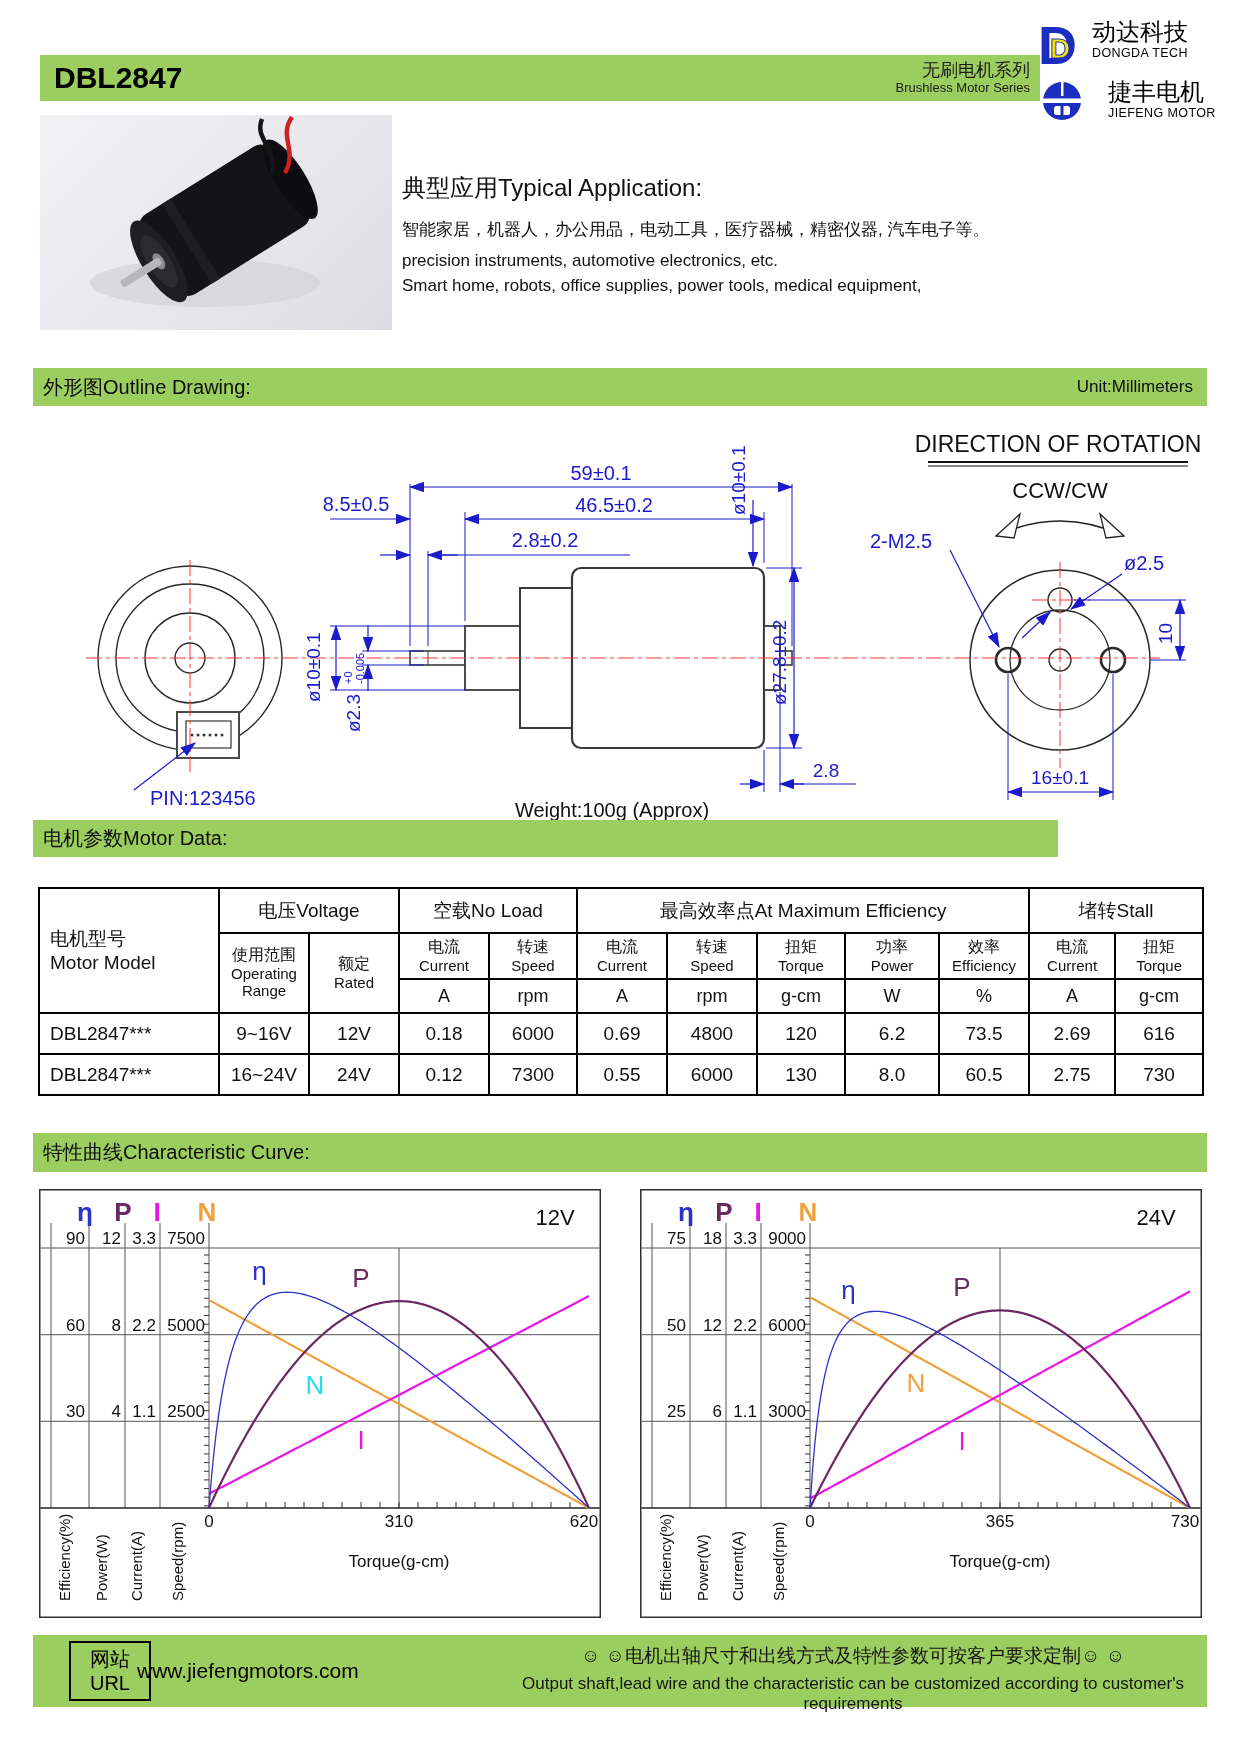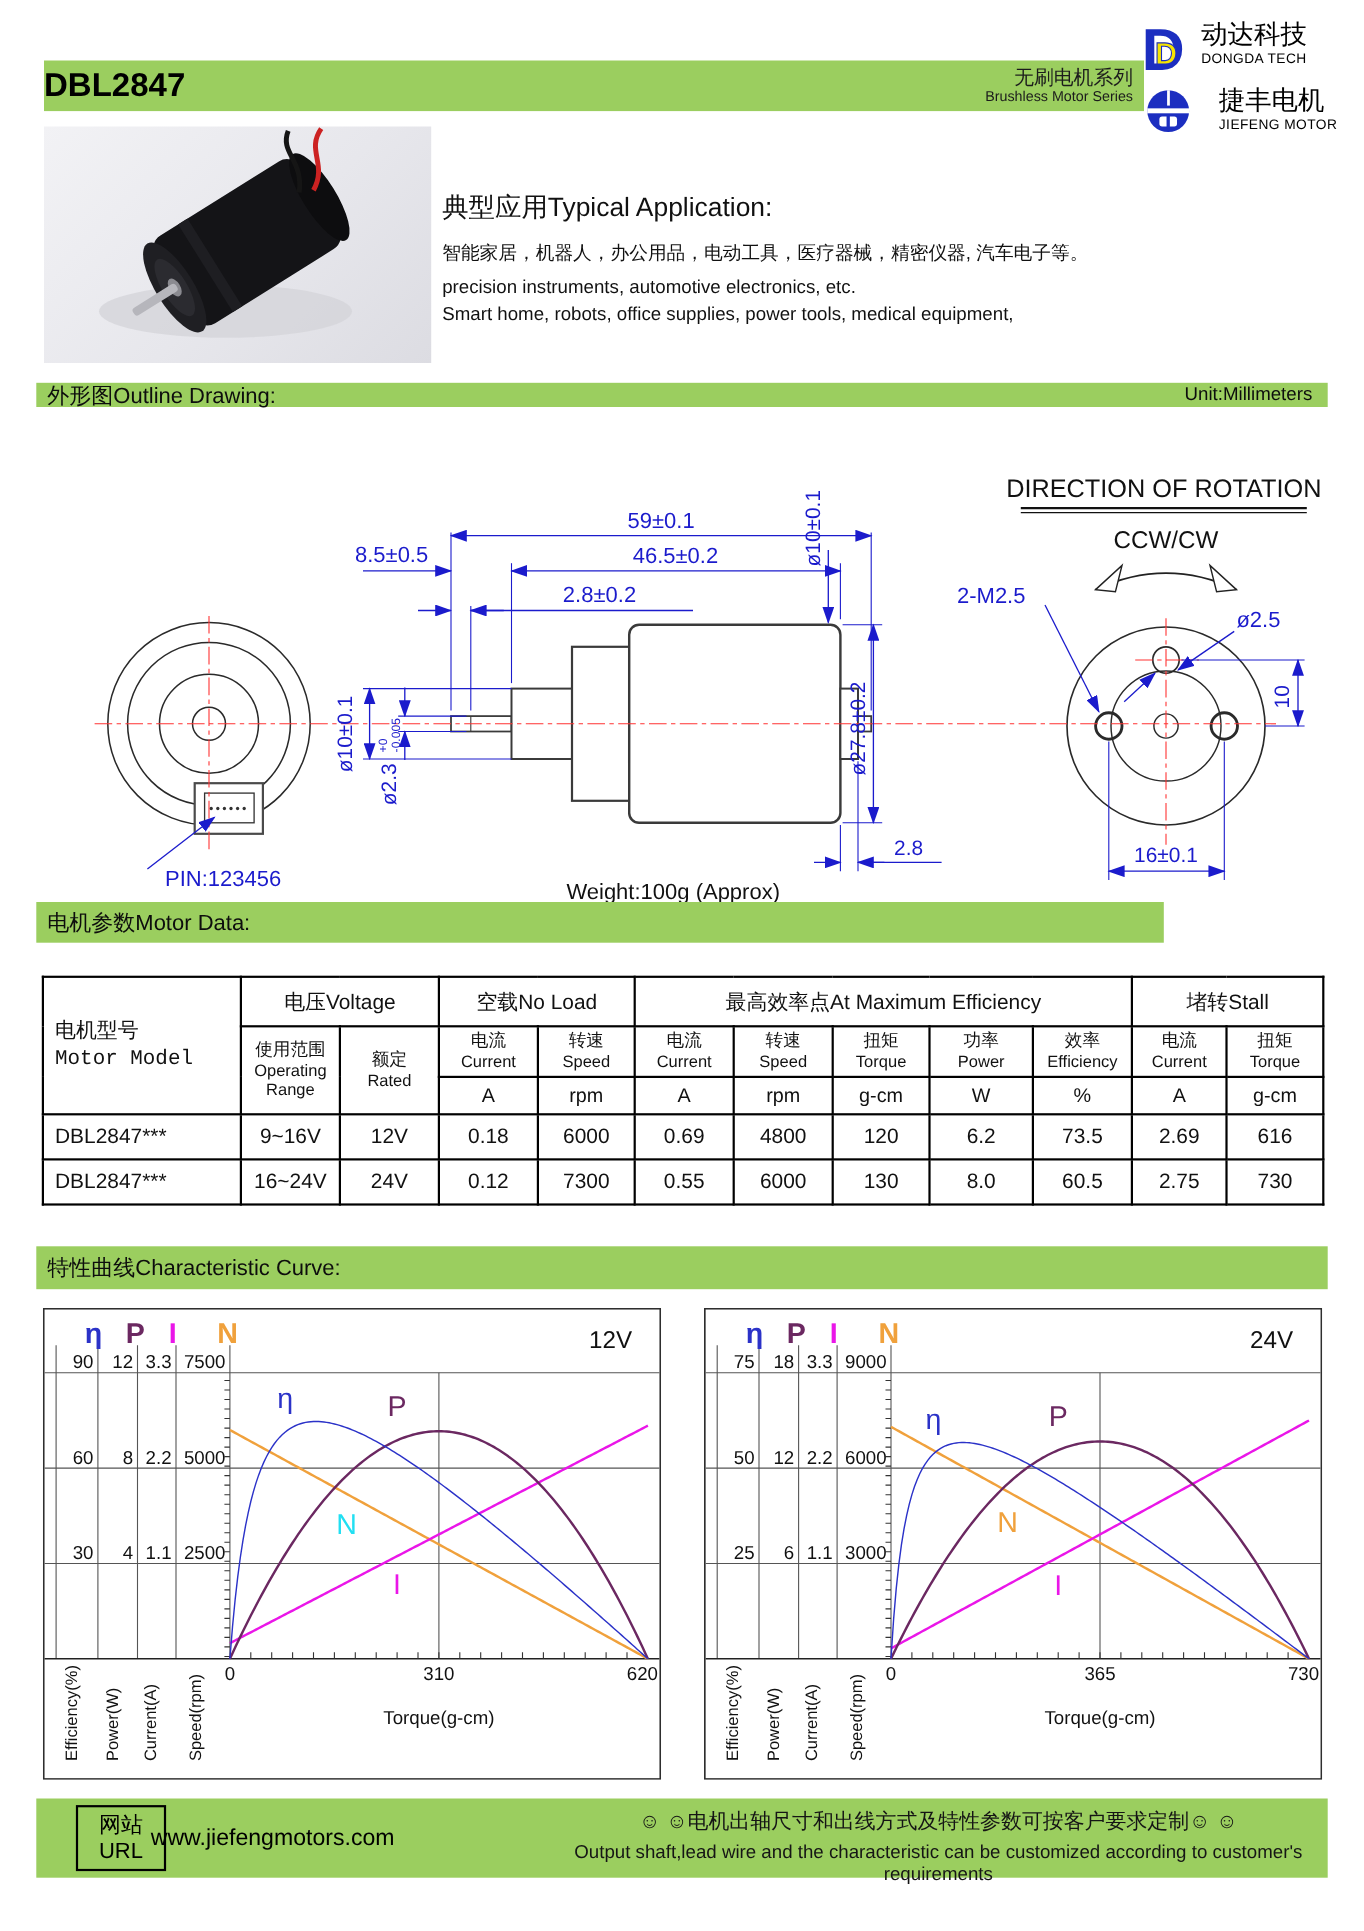--- a/index.html
+++ b/index.html
@@ -2,41 +2,41 @@
 <html><head>
 <meta charset="utf-8">
 <style>
   html,body{margin:0;padding:0;background:#fff;}
   .page{position:relative;width:1240px;height:1755px;background:#fff;overflow:hidden;
         font-family:"Liberation Sans","DejaVu Sans",sans-serif;color:#111;}
   .bar{position:absolute;background:#9bce5f;display:flex;align-items:center;}
   .bar .t{font-size:20px;color:#0d0d0d;padding-left:10px;}
   .bar .unit{margin-left:auto;padding-right:14px;font-size:17px;color:#0d0d0d;}
   .topbar{left:40px;top:55px;width:1000px;height:46px;}
-  .topbar .model{font-size:30px;font-weight:bold;color:#000;}
+  .topbar .model{font-size:30px;font-weight:bold;padding-left:14px;color:#000;}
   .topbar .series{margin-left:auto;text-align:right;padding-right:10px;line-height:1.1;}
   .topbar .series .cn{font-size:18px;color:#1c1c1c;}
   .topbar .series .en{font-size:13px;color:#1c1c1c;}
   .brand{position:absolute;left:1038px;top:18px;width:200px;height:118px;}
   .brand-row{position:absolute;display:flex;align-items:flex-start;}
   .brand .txt .cn{font-size:24px;color:#000;line-height:1.15;}
   .brand .txt .en{font-size:12.5px;color:#000;letter-spacing:.4px;}
   .photo{position:absolute;left:40px;top:115px;width:352px;height:215px;
          background:linear-gradient(135deg,#f2f2f5 0%,#e7e7ec 55%,#dcdce2 100%);}
   .apps{position:absolute;left:402px;top:172px;width:640px;}
   .apps .title{font-size:24px;margin-bottom:14px;}
   .apps .cn{font-size:17px;margin-bottom:8px;}
   .apps .en{font-size:17px;line-height:1.45;}
-  .outline-bar{left:33px;top:348px;width:1174px;height:22px;}
+  .outline-bar{left:33px;top:368px;width:1174px;height:38px;}
   .drawing{position:absolute;left:0;top:400px;width:1240px;height:432px;}
   .mdata-bar{left:33px;top:820px;width:1025px;height:37px;}
   .mtable{position:absolute;left:38px;top:887px;border-collapse:collapse;table-layout:fixed;width:1164px;}
   .mtable td{border:2px solid #000;text-align:center;vertical-align:middle;padding:0;font-size:18px;}
   .mtable .gh{font-size:19px;}
-  .mtable .mh{font-size:19px;line-height:1.25;font-family:Liberation Mono, monospace;}
+  .mtable .mh{font-size:19px;line-height:1.25;}
   .mtable .sc{font-size:16px;line-height:1.18;}
   .mtable .se{font-size:15px;}
   .mtable .unit{font-size:18px;}
   .mtable .dat{font-size:19px;}
   .mtable .model-cell{text-align:left;padding-left:10px;}
   .curve-bar{left:33px;top:1133px;width:1174px;height:39px;text-align:center;}
   .chart{position:absolute;top:1189px;width:562px;height:429px;}
   .footer{left:33px;top:1635px;width:1174px;height:72px;}
   .fbox{position:absolute;left:8px;top:6px;width:78px;height:56px;border:2px solid #000;
         display:flex;flex-direction:column;align-items:center;justify-content:center;line-height:1.2;margin-left:28px;}

